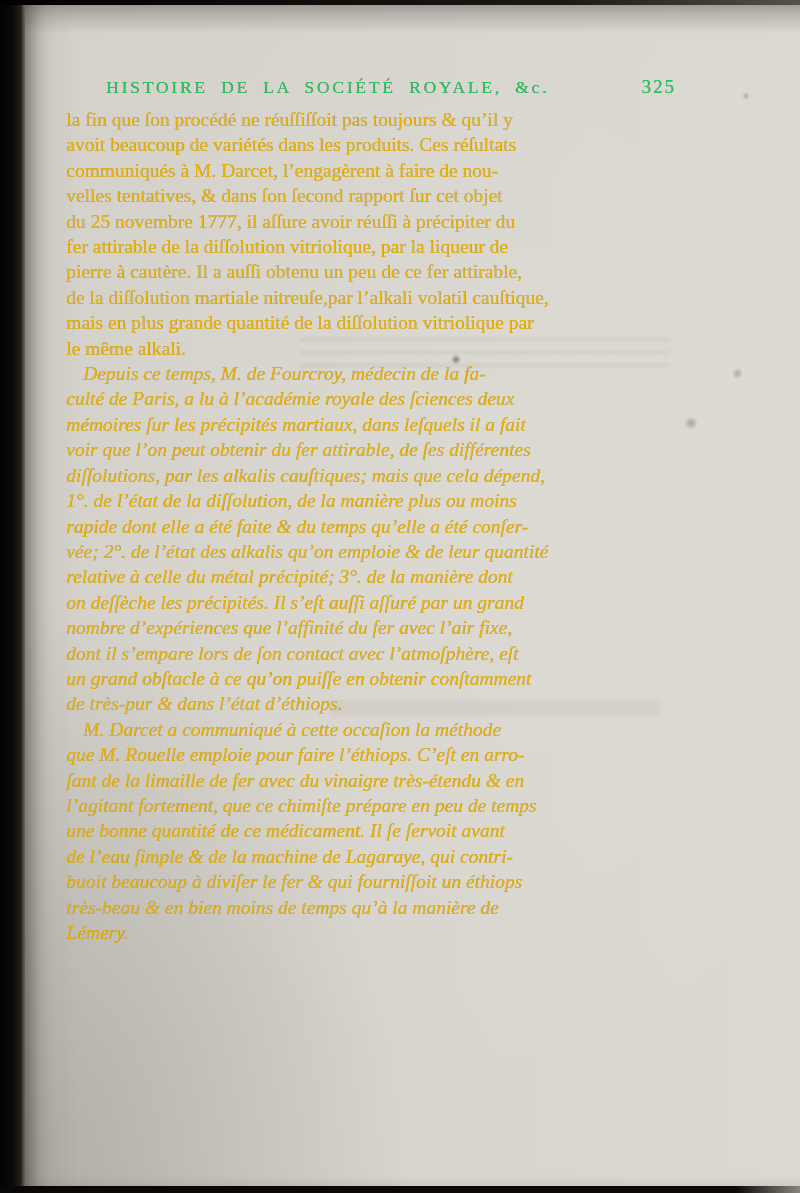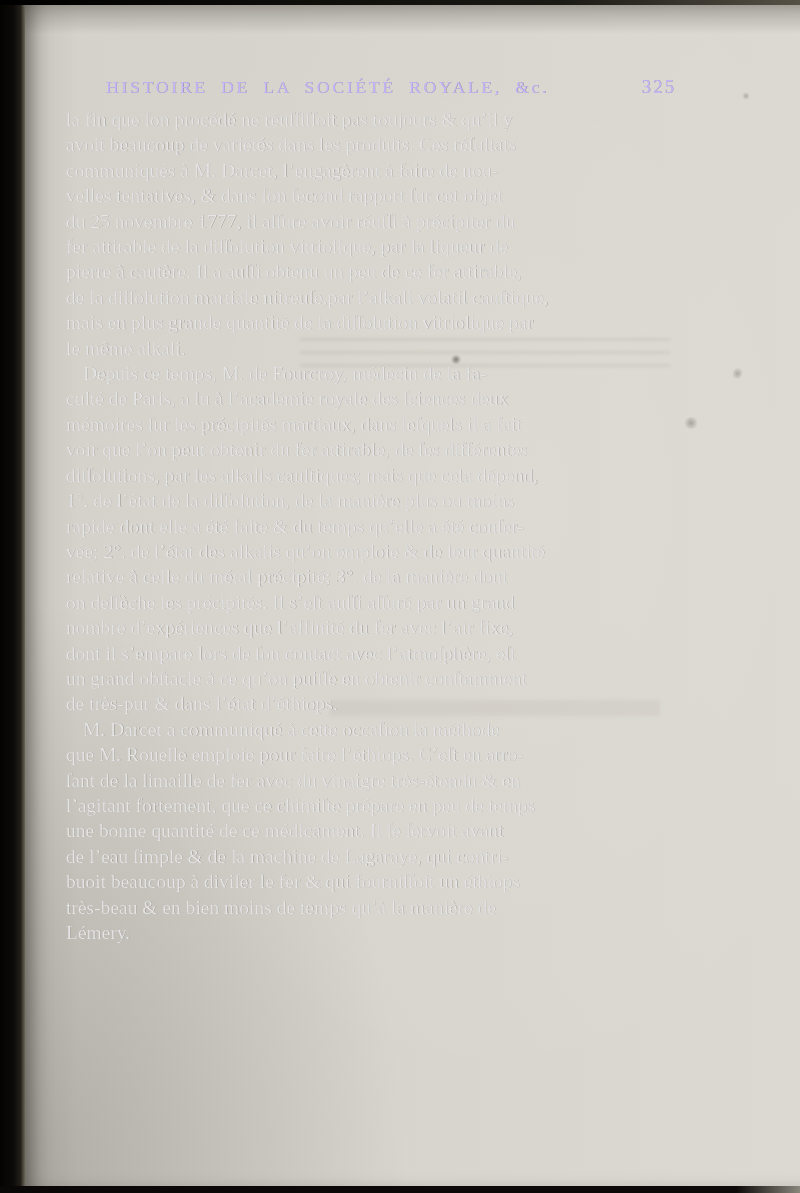--- a/index.html
+++ b/index.html
@@ -33,42 +33,42 @@
   }
   .edge-bottom {
     position: absolute; left: 0; bottom: 0; width: 100%; height: 7px;
     background: linear-gradient(to right, #090807 0%, #0b0a08 92%, #8a867c 100%);
   }
 
   
   .header {
     position: absolute; left: 66px; top: 76px; width: 610px;
     display: flex; align-items: baseline;
-    color: #c4b5fd;
+    color: #22c55e;
   }
   .header-title {
     margin-left: 40px; flex: 1;
     font-size: 17.5px; letter-spacing: 2.8px; word-spacing: 6px;
     white-space: nowrap;
     text-shadow: 0.3px 0.3px 0.4px rgba(45,40,30,0.45);
   }
   .page-num {
     font-size: 19px; letter-spacing: 2px;
     text-shadow: 0.3px 0.3px 0.4px rgba(45,40,30,0.45);
   }
 
   
   .body-text {
     position: absolute; left: 66px; top: 107px; width: 648px;
     font-size: 19.5px; line-height: 25.4px;
-    color: #e5e5e5;
+    color: #eab308;
     text-shadow: 0.3px 0.3px 0.4px rgba(43,38,30,0.4);
   }
   .para { margin: 0; white-space: pre-line; }
-  .para.indent { text-indent: 17px; }
+  .para.indent { text-indent: 17px; font-style: italic; }
   .para.indent-small { text-indent: 6px; }
 
   
   .spot {
     position: absolute; border-radius: 50%;
     background: radial-gradient(circle, rgba(62,54,40,0.55), rgba(62,54,40,0) 70%);
   }
   .spot-a { left: 450px; top: 355px; width: 12px; height: 9px; }
   .spot-b { left: 683px; top: 417px; width: 16px; height: 12px; opacity: .6; }
   .spot-c { left: 733px; top: 366px; width: 9px; height: 15px; transform: rotate(25deg); opacity: .5; }

